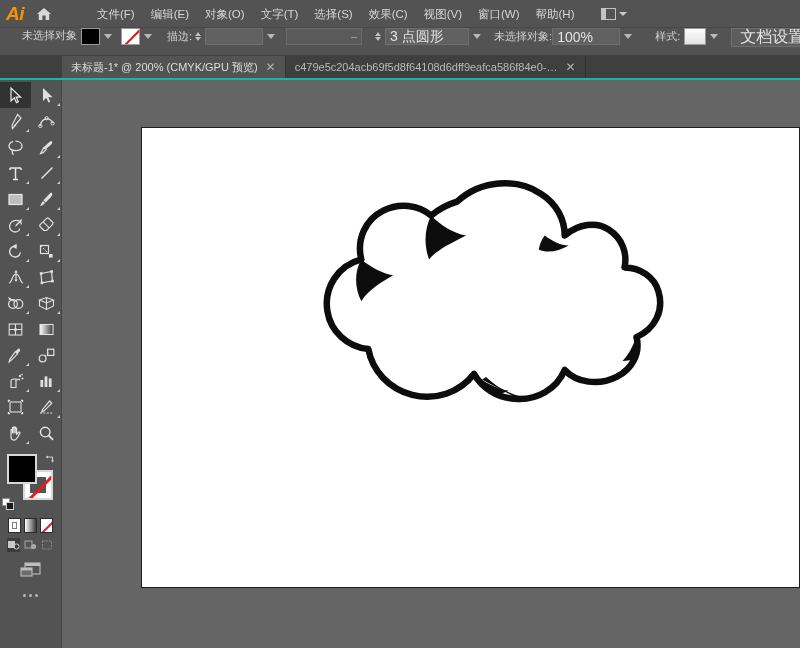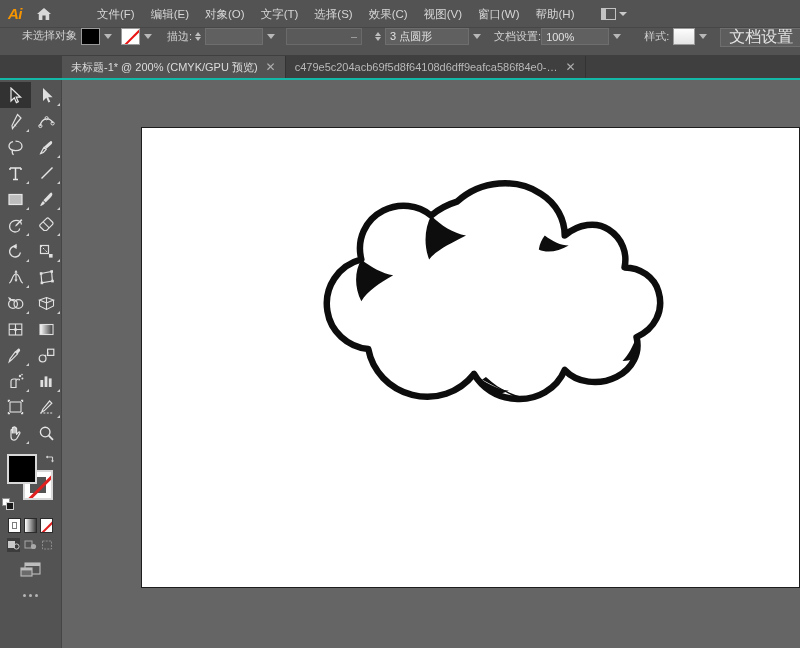--- a/index.html
+++ b/index.html
@@ -15,21 +15,21 @@
 
   
   .menubar {
     position: absolute; left: 0; top: 0; width: 800px; height: 28px;
     background: #535353;
     display: flex; align-items: center;
     border-bottom: 1px solid #474747;
   }
   .ai-logo {
     width: 30px; height: 28px; display: flex; align-items: center; justify-content: center;
-    color: #f79500; font-size: 15px; font-weight: bold; font-style: italic;
+    color: #f79500; font-size: 19px; font-weight: bold; font-style: italic;
     letter-spacing: -0.5px;
   }
   .home-btn {
     width: 28px; height: 28px; display: flex; align-items: center; justify-content: center;
   }
   .menu-items { display: flex; align-items: center; margin-left: 31px; }
   .menu-item {
     font-size: 11.5px; color: #d6d6d6; padding: 4px 8px; white-space: nowrap;
     line-height: 14px;
   }
@@ -75,21 +75,21 @@
   .stepper {
     display: inline-flex; flex-direction: column; gap: 1px; margin: 0 4px 0 3px;
   }
   .stepper i {
     width: 0; height: 0; border-left: 3.5px solid transparent; border-right: 3.5px solid transparent;
   }
   .stepper .up { border-bottom: 4px solid #bdbdbd; }
   .stepper .dn { border-top: 4px solid #bdbdbd; }
   .field {
     background: #606060; border: 1px solid #6e6e6e; height: 17px;
-    display: flex; align-items: center; padding: 0 4px; color: #e2e2e2; font-size: 11px;
+    display: flex; align-items: center; padding: 0 4px; color: #e2e2e2; font-size: 14px;
   }
   .field-blank { width: 58px; }
   .field-wide  { width: 84px; }
   .field-dash { width: 76px; background:#5a5a5a; border:1px solid #6a6a6a; position:relative;}
   .field-dash::after{content:""; position:absolute; right:4px; top:8px; width:6px;height:1px;background:#9b9b9b;}
   .btn-flat {
     background: #5d5d5d; border: 1px solid #6f6f6f; height: 19px;
     display: flex; align-items: center; padding: 0 8px; color: #e4e4e4; font-size: 16px;
     white-space: nowrap;
   }
@@ -245,21 +245,21 @@
     <div style="display:flex;align-items:center;margin-left:10px;">
       <span class="stepper">
           <i class="up"></i>
           <i class="dn"></i>
         </span>
       <span class="field field-wide">3 点圆形</span>
       <span class="dd-caret"></span>
     </div>
 
     <div style="display:flex;align-items:center;margin-left:10px;">
-      <span class="cb-label">文档设置:</span>
+      <span class="cb-label">未选择对象:</span>
       <span class="field" style="width:68px;">100%</span>
       <span class="dd-caret"></span>
     </div>
 
     <div style="display:flex;align-items:center;margin-left:20px;">
       <span class="cb-label">样式:</span>
       <span class="style-swatch" style="margin-left:4px;"></span>
       <span class="dd-caret"></span>
     </div>
 

